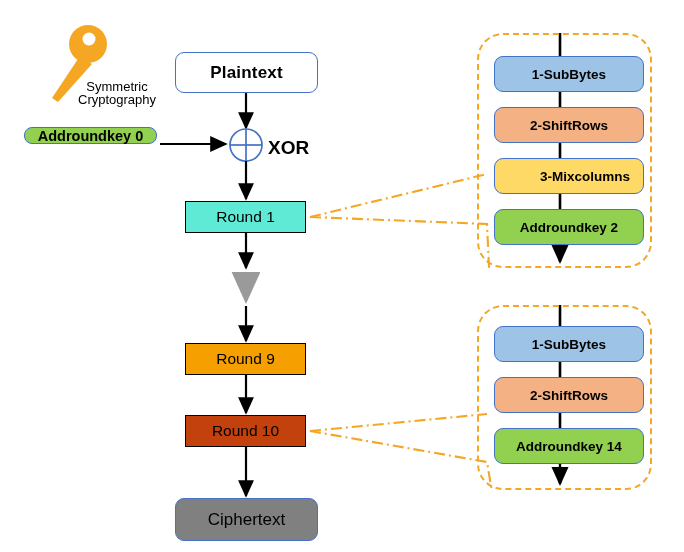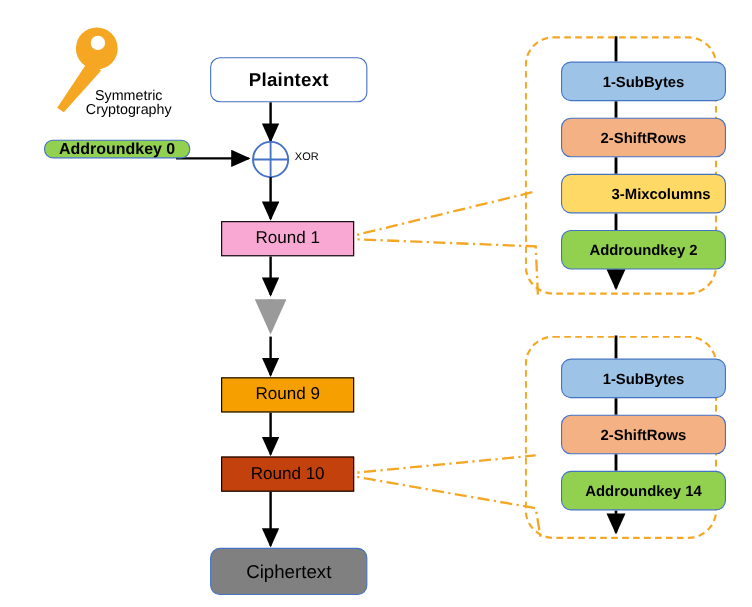--- a/index.html
+++ b/index.html
@@ -23,21 +23,20 @@
   .node {
     position: absolute;
     box-sizing: border-box;
     display: flex;
     align-items: center;
     justify-content: center;
     text-align: left;
     color: #000000;
     z-index: 3;
     white-space: nowrap;
-    margin-left: 16px;
   }
   
   .n-plaintext {
     left: 175px; top: 52px;
     width: 143px; height: 41px;
     background: #ffffff;
     border: 1.6px solid #4472c4;
     border-radius: 9px;
     font-size: 17px;
     font-weight: bold;
@@ -66,21 +65,21 @@
   
   .round-box {
     border: 1.7px solid #000000;
     border-radius: 0;
     font-size: 15.5px;
     font-weight: normal;
     left: 185px;
     width: 121px;
     height: 32px;
   }
-  .n-round1  { top: 201px; background: #f9a8d4; }
+  .n-round1  { top: 201px; background: #5eead4; }
   .n-round9  { top: 343px; background: #f5a000; }
   .n-round10 { top: 415px; background: #c2410c; }
 
   
   .step {
     border: 1.6px solid #4472c4;
     border-radius: 9px;
     font-size: 13.5px;
     font-weight: bold;
     left: 494px;
@@ -110,22 +109,22 @@
     z-index: 1;
     background: transparent;
   }
   .gp-1 { left: 477px; top: 33px;  width: 175px; height: 235px; }
   .gp-2 { left: 477px; top: 305px; width: 175px; height: 185px; }
 
   
   .xor-label {
     position: absolute;
     left: 268px; top: 137px;
-    font-size: 10px;
-    font-weight: normal;
+    font-size: 19px;
+    font-weight: bold;
     color: #000000;
     z-index: 3;
   }
   
   .key-caption {
     position: absolute;
     left: 78px; top: 80px;
     font-size: 13px;
     line-height: 13px;
     color: #000000;

